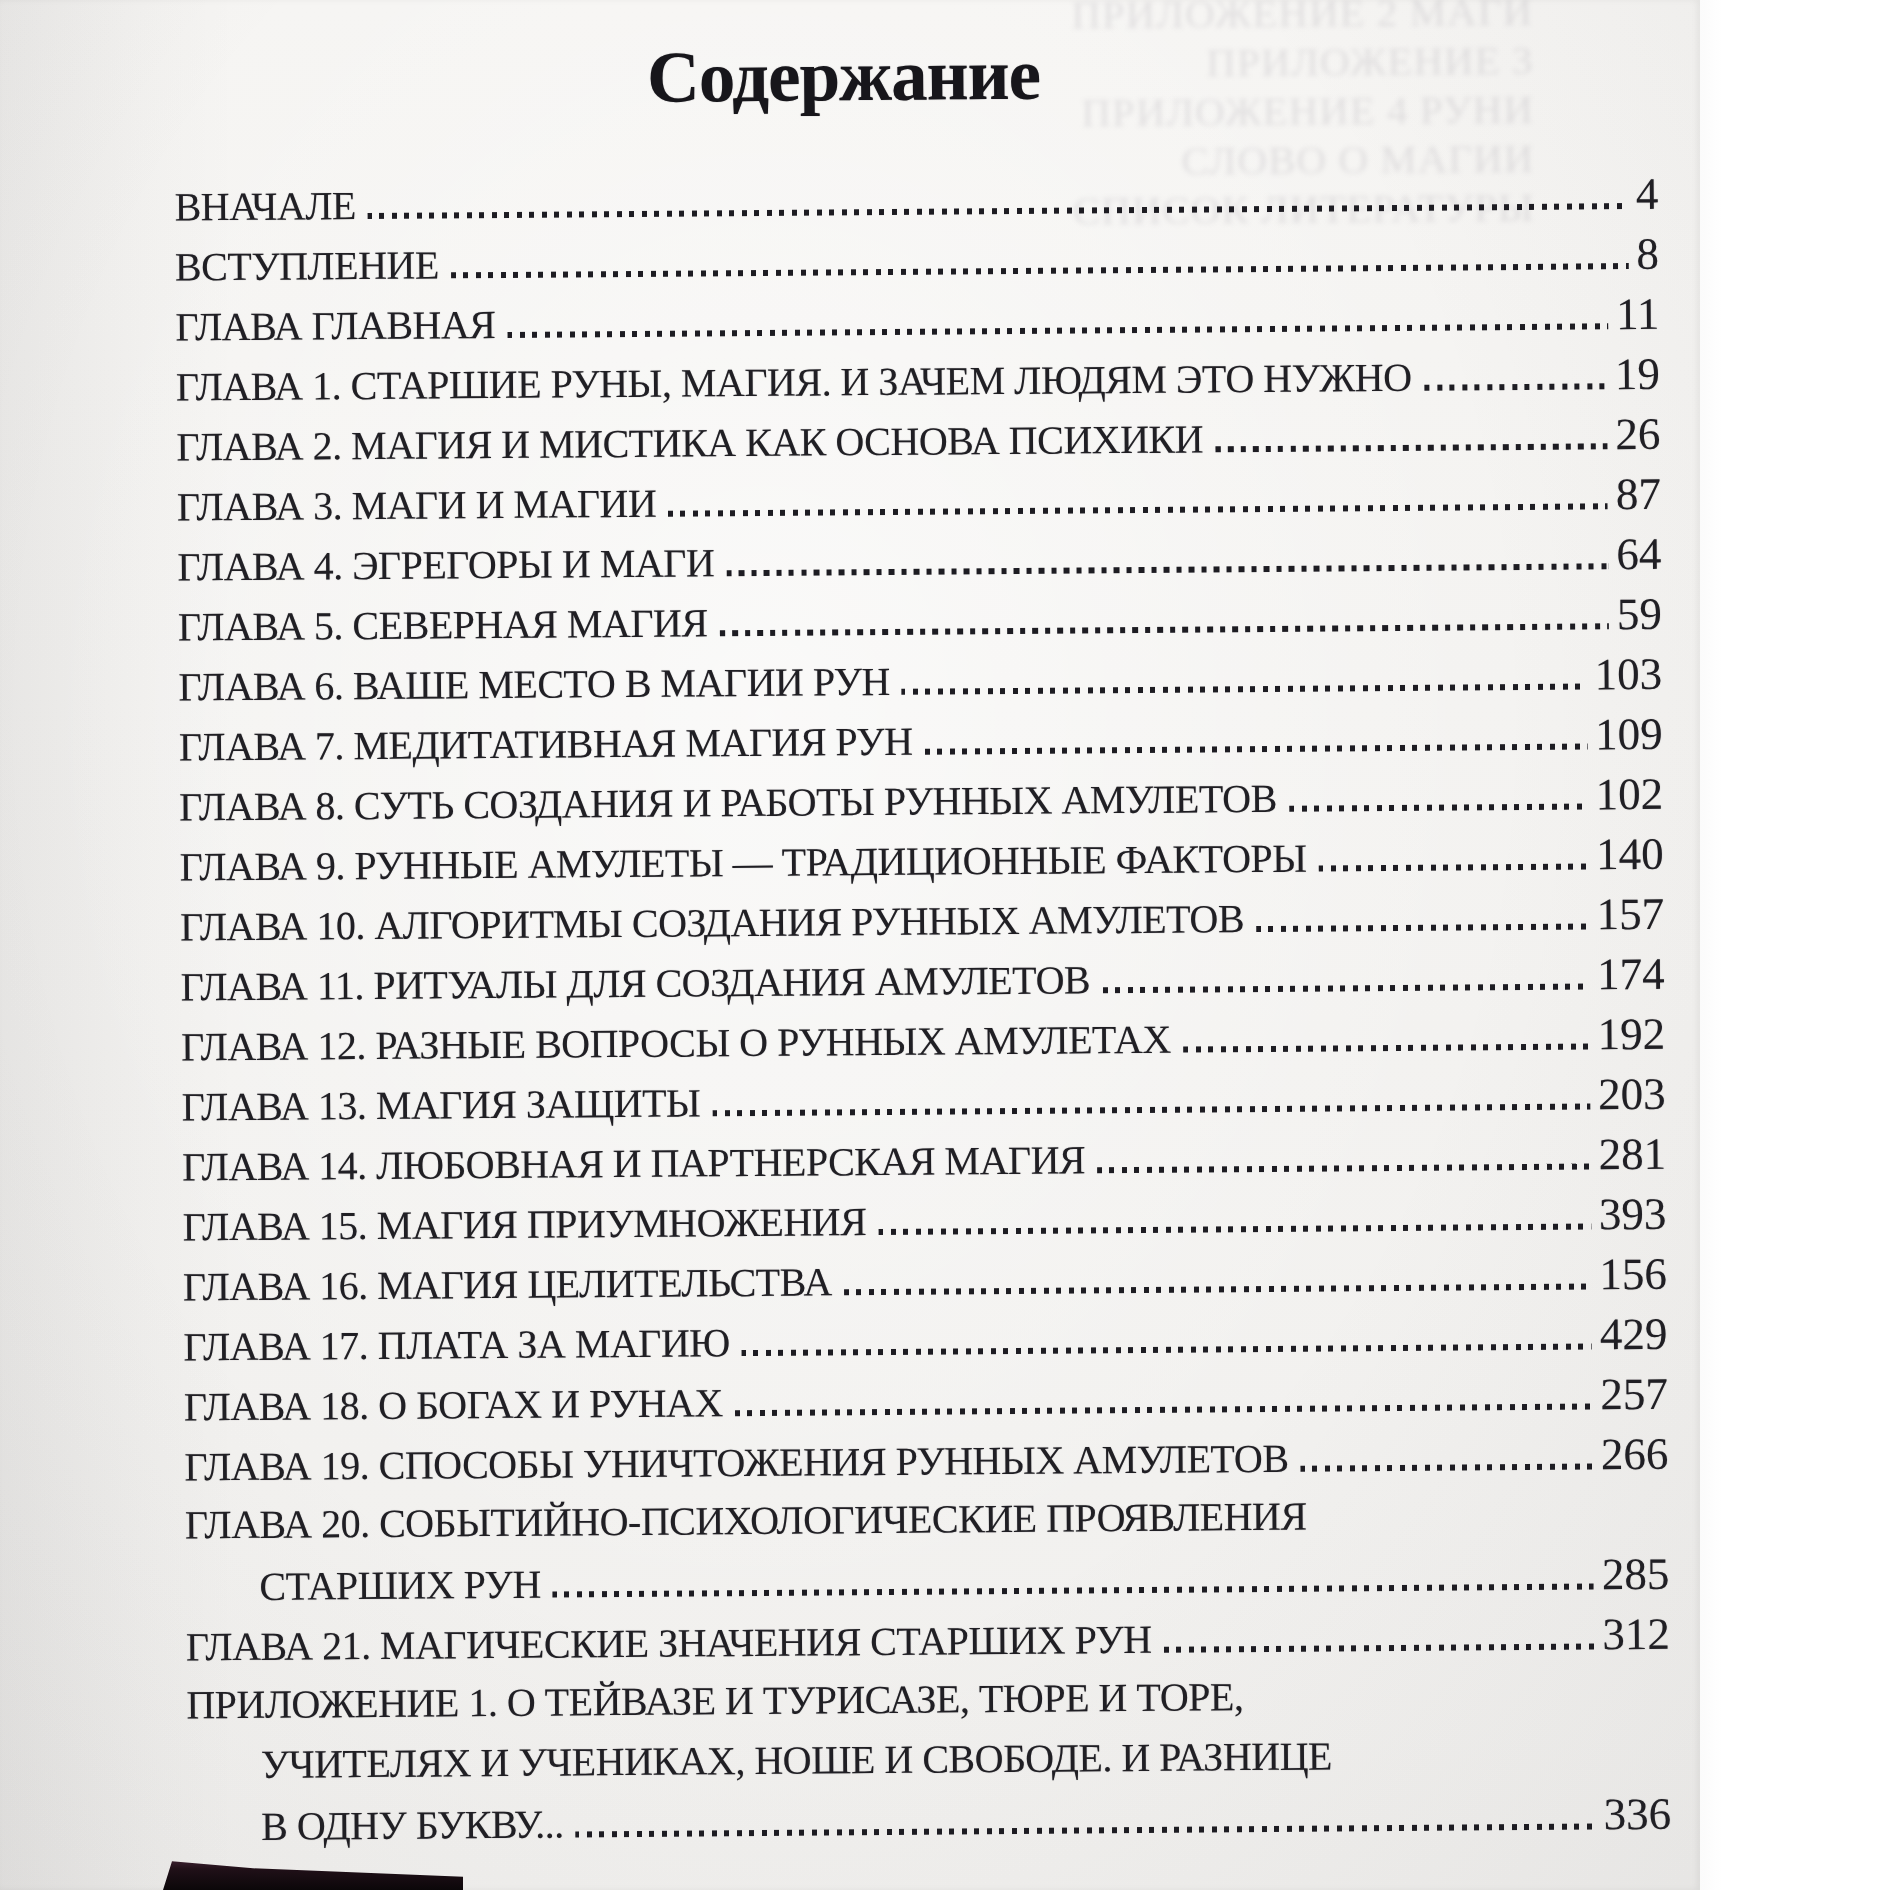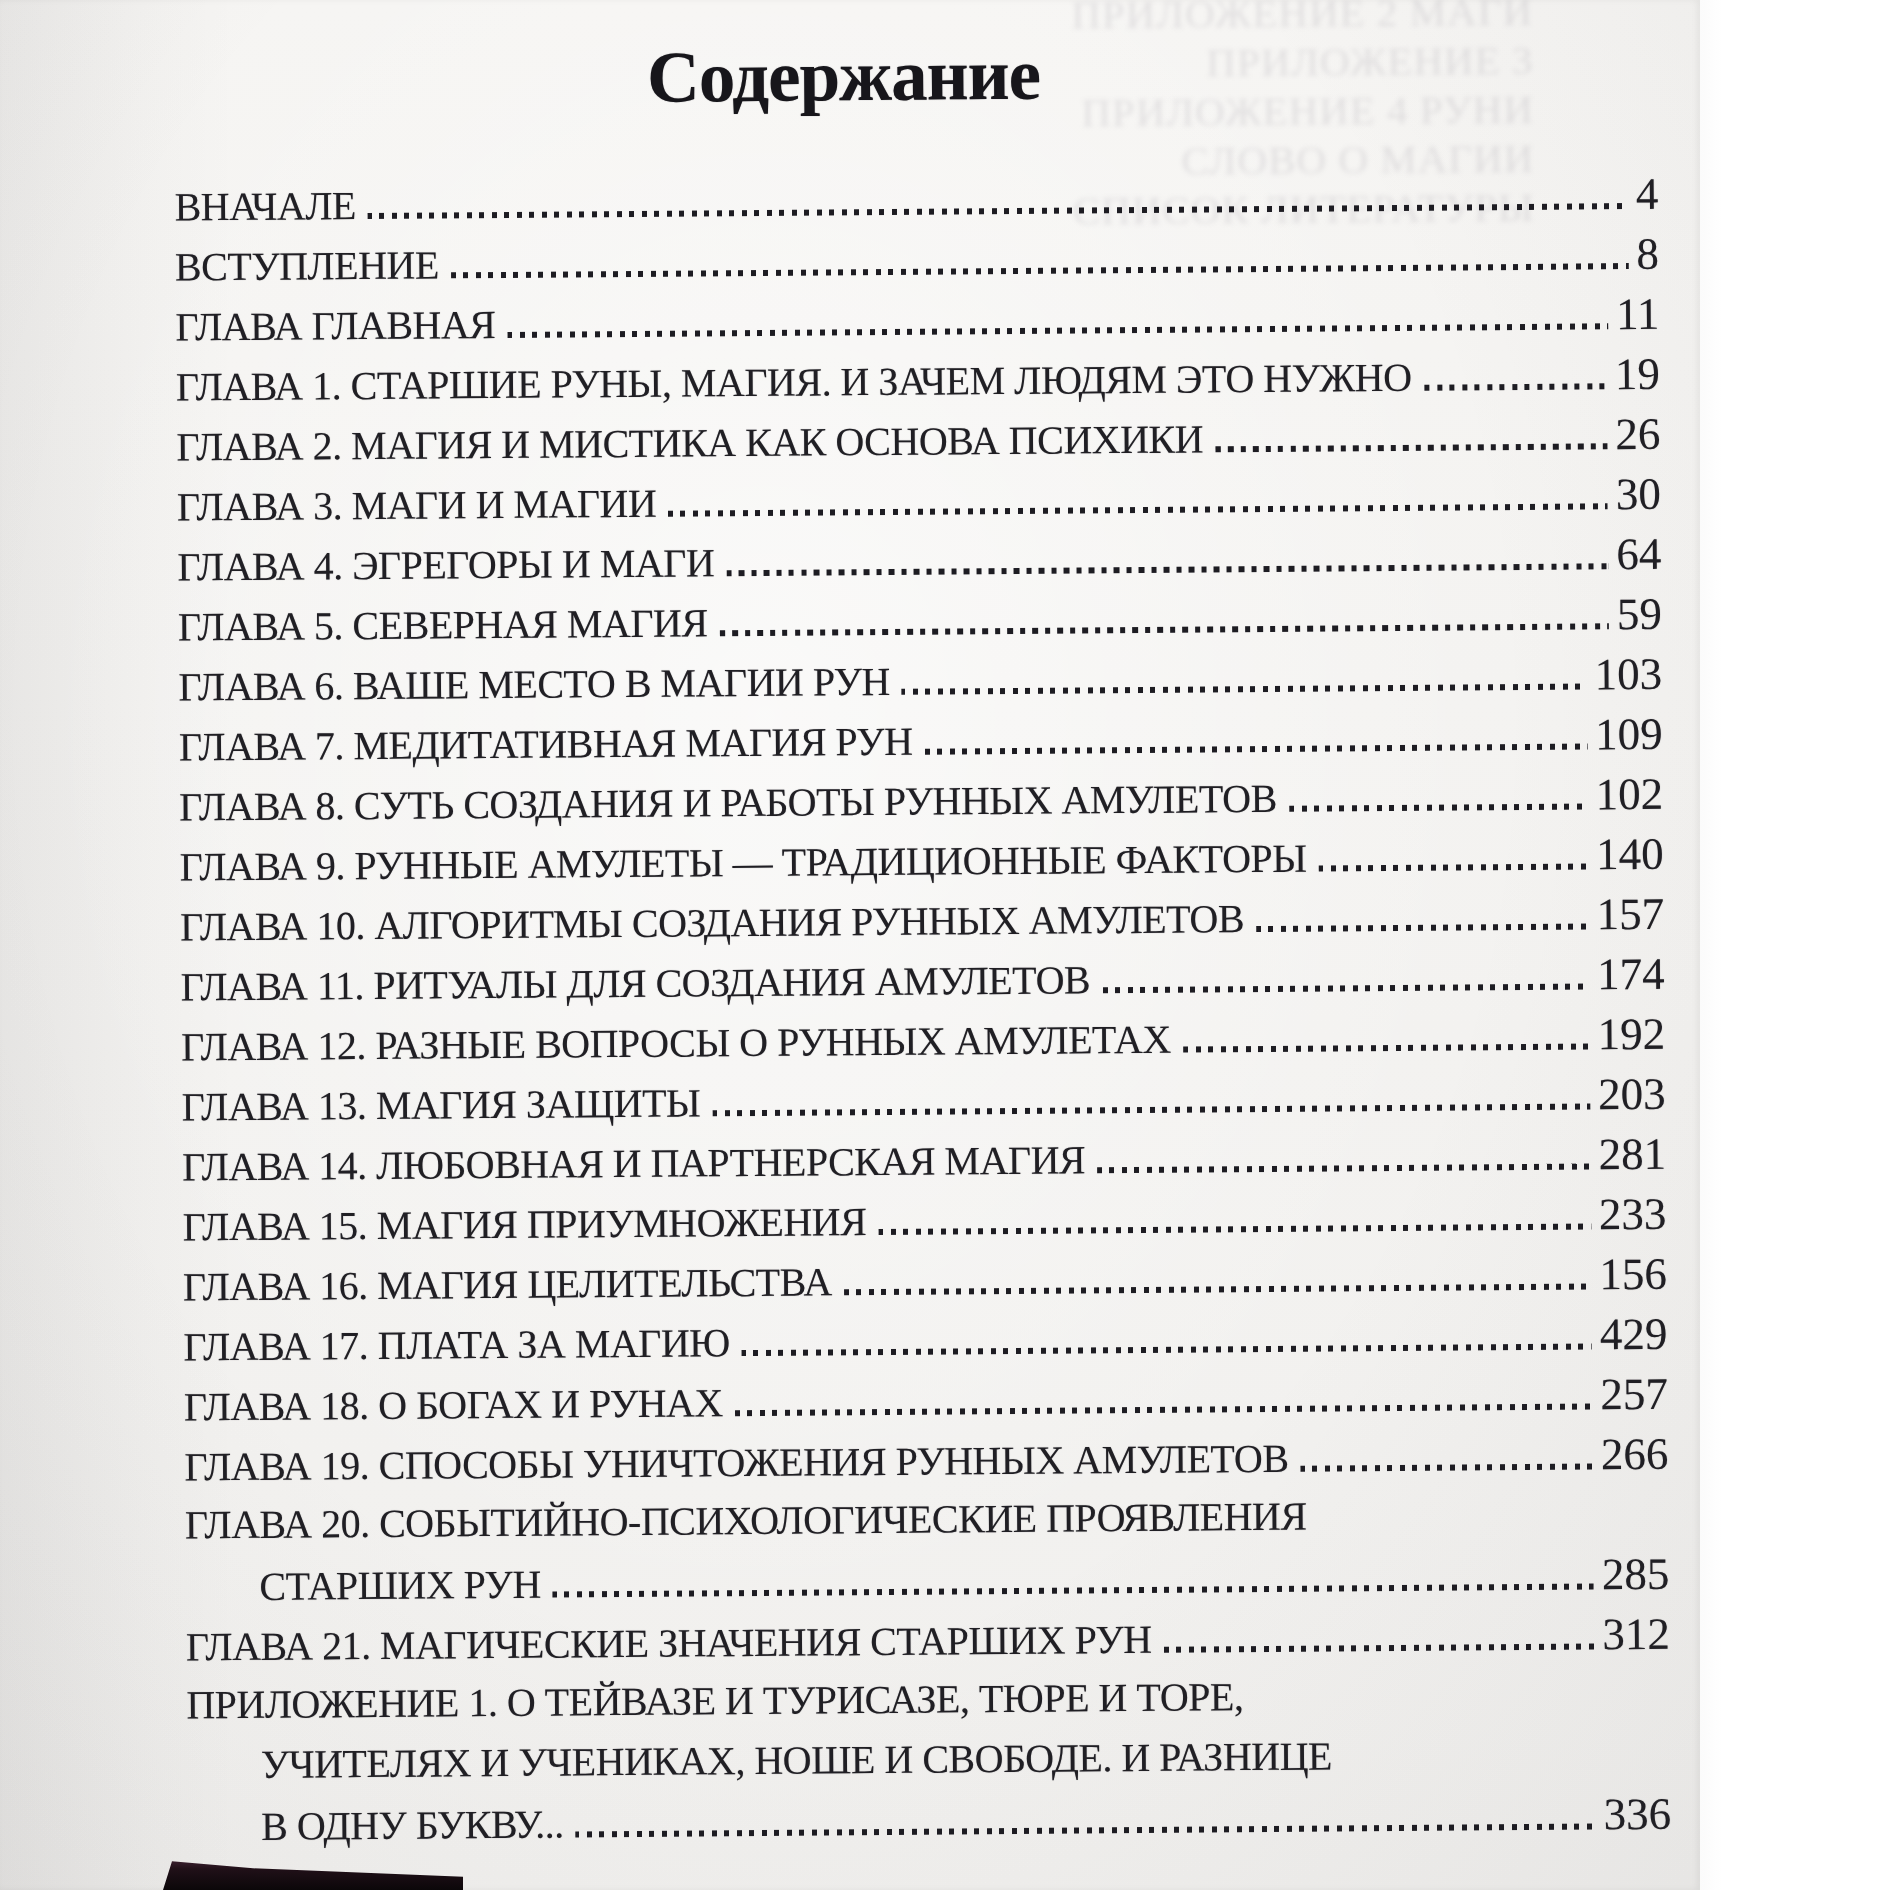--- a/index.html
+++ b/index.html
@@ -103,21 +103,21 @@
           <span class="pg">19</span>
         </div>
         <div class="row">
           <span class="txt">ГЛАВА 2. МАГИЯ И МИСТИКА КАК ОСНОВА ПСИХИКИ</span>
           <span class="leader"></span>
           <span class="pg">26</span>
         </div>
         <div class="row">
           <span class="txt">ГЛАВА 3. МАГИ И МАГИИ</span>
           <span class="leader"></span>
-          <span class="pg">30</span>
+          <span class="pg">87</span>
         </div>
         <div class="row">
           <span class="txt">ГЛАВА 4. ЭГРЕГОРЫ И МАГИ</span>
           <span class="leader"></span>
           <span class="pg">64</span>
         </div>
         <div class="row">
           <span class="txt">ГЛАВА 5. СЕВЕРНАЯ МАГИЯ</span>
           <span class="leader"></span>
           <span class="pg">59</span>
@@ -163,21 +163,21 @@
           <span class="pg">203</span>
         </div>
         <div class="row">
           <span class="txt">ГЛАВА 14. ЛЮБОВНАЯ И ПАРТНЕРСКАЯ МАГИЯ</span>
           <span class="leader"></span>
           <span class="pg">281</span>
         </div>
         <div class="row">
           <span class="txt">ГЛАВА 15. МАГИЯ ПРИУМНОЖЕНИЯ</span>
           <span class="leader"></span>
-          <span class="pg">233</span>
+          <span class="pg">393</span>
         </div>
         <div class="row">
           <span class="txt">ГЛАВА 16. МАГИЯ ЦЕЛИТЕЛЬСТВА</span>
           <span class="leader"></span>
           <span class="pg">156</span>
         </div>
         <div class="row">
           <span class="txt">ГЛАВА 17. ПЛАТА ЗА МАГИЮ</span>
           <span class="leader"></span>
           <span class="pg">429</span>

